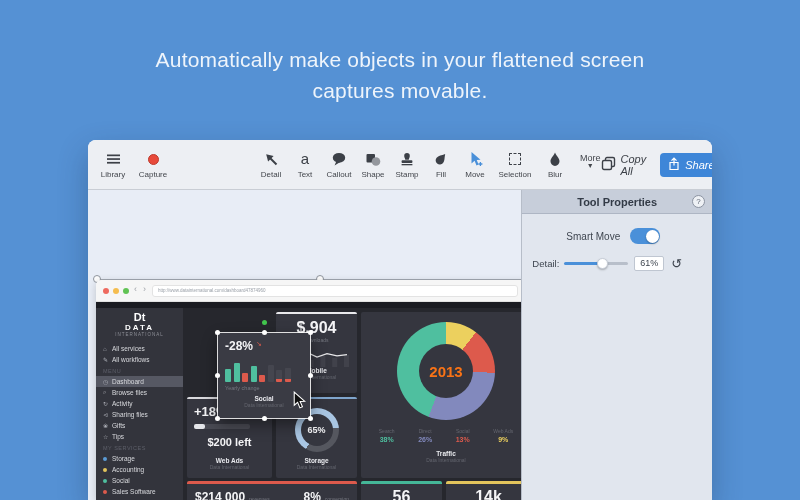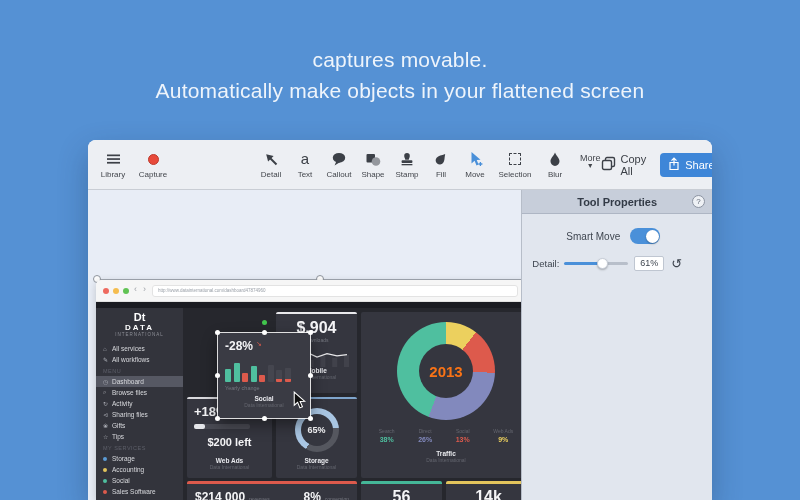--- a/index.html
+++ b/index.html
@@ -23,21 +23,21 @@
   .tb-center { display:flex; gap:4px; margin-left:88px; align-items:flex-start; }
   .tbitem { display:flex; flex-direction:column; align-items:center; width:30px; cursor:default; }
   .tbitem.wide { width:42px; }
   .tbitem .ticon { height:17px; display:flex; align-items:center; justify-content:center; }
   .tbitem .tlabel { font-size:8px; color:#43464c; margin-top:2px; white-space:nowrap; }
   .capdot { width:11px; height:11px; border-radius:50%; background:#e8493a; border:1.5px solid #bd3a2d; }
   .selbox { width:12px; height:12px; border:1.4px dashed #3c4047; border-radius:1px; }
   .more { display:flex; flex-direction:column; align-items:center; margin-left:6px; margin-top:2px; }
   .more .mlabel { font-size:9px; color:#43464c; }
   .more .chev { font-size:7px; color:#43464c; line-height:6px; }
-  .tb-right { margin-left:auto; margin-right:8px; display:flex; align-items:center; gap:14px; }
+  .tb-right { margin-left:auto; margin-right:8px; display:flex; align-items:center; gap:14px;font-style:italic; }
   .copyall { display:flex; align-items:center; gap:5px; font-size:11px; color:#3c4047; }
   .sharebtn { display:flex; align-items:center; gap:5px; background:#3e86d8; color:#fff;
     font-size:11px; border-radius:4px; padding:4px 10px 4px 8px; }
 
   
   .content { display:flex; height:310px; }
   .canvas { position:relative; width:457px; height:310px; background:#e8edf6; overflow:hidden; }
 
   
   .sel-line { position:absolute; left:8px; top:89px; width:448px; height:1px; background:#a2a8b1; }
@@ -168,22 +168,22 @@
   .valbox { width:30px; height:15px; background:#fff; border:1px solid #bfc6d1; border-radius:2px;
     font-size:9px; color:#3f4650; text-align:center; line-height:13px; margin-left:6px; }
   .reset { font-size:13px; color:#3c434d; margin-left:7px; line-height:13px; }
 </style>
 </head>
 <body>
 
 <div class="stage">
 
   <div class="headline">
+    <div>Automatically make objects in your flattened screen</div>
     <div>captures movable.</div>
-    <div>Automatically make objects in your flattened screen</div>
   </div>
 
   <div class="window">
 
     <div class="toolbar">
       <div class="tb-left" id="tb-left">
           <div class="tbitem">
             <span class="ticon">
               <svg width="15" height="14" viewBox="0 0 15 14">
                 <rect x="1" y="2.5" width="13" height="1.7" fill="#3c4047"></rect>

